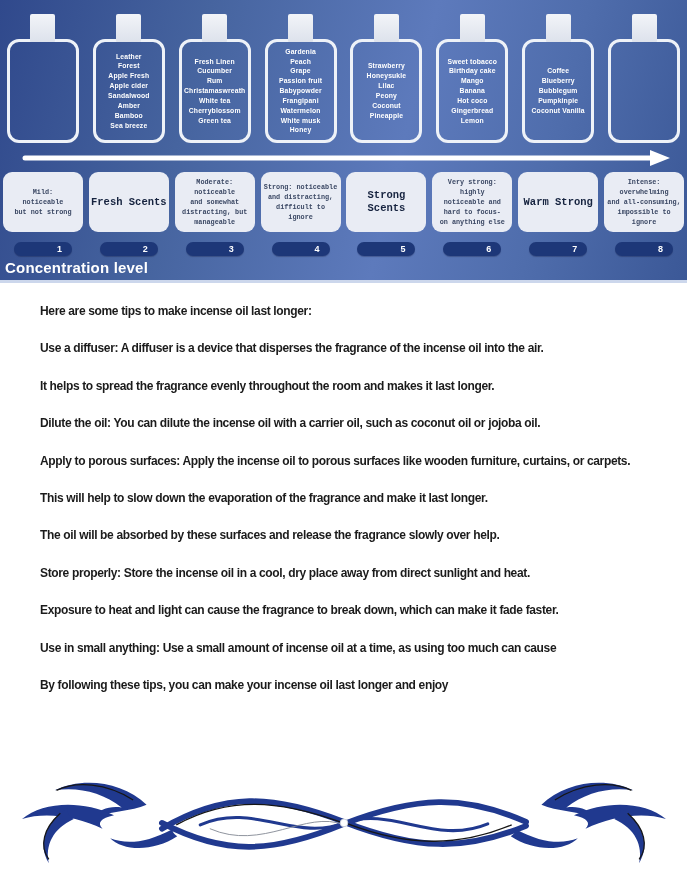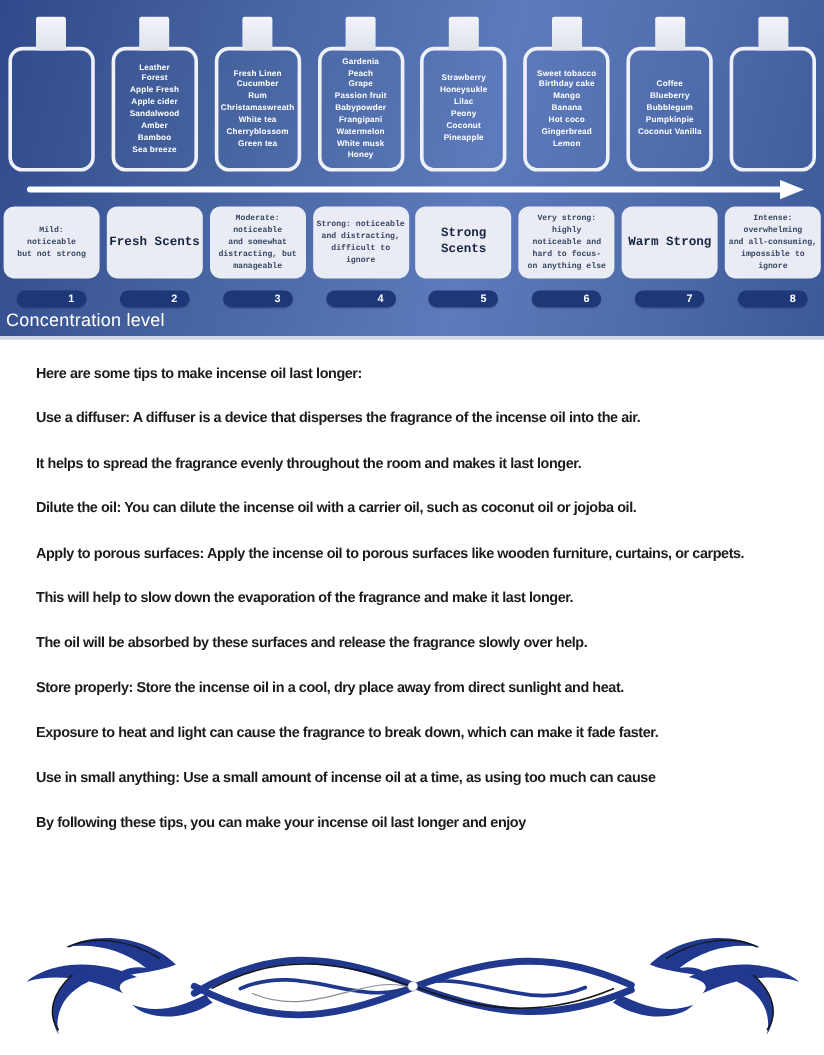--- a/index.html
+++ b/index.html
@@ -57,27 +57,27 @@
   .pill {
     width:58px; height:14px; margin:0 auto;
     background:#1d3778; border-radius:8px;
     text-align:right; padding-right:10px;
     font-size:9px; font-weight:bold; color:#ffffff; line-height:14px;
     box-shadow:0 1px 1px rgba(0,0,30,.25);
   }
 
   .axis-label {
     margin:3px 0 4px 5px;
-    font-size:15px; font-weight:normal; color:#ffffff; letter-spacing:.2px;
+    font-size:15px; font-weight:bold; color:#ffffff; letter-spacing:.2px;
   }
 
   
   .tips { padding:22px 6px 0 28px; }
   .tips p {
-    margin:0 0 24px 2px;
+    margin:0 0 24px 12px;
     font-size:12px; font-weight:600; color:#1b1b1b;
     letter-spacing:-0.35px; line-height:13.4px;
   }
 
   
   .divider-wrap { position:absolute; left:0; bottom:8px; width:687px; text-align:center; }
 </style>
 </head>
 <body>
 

